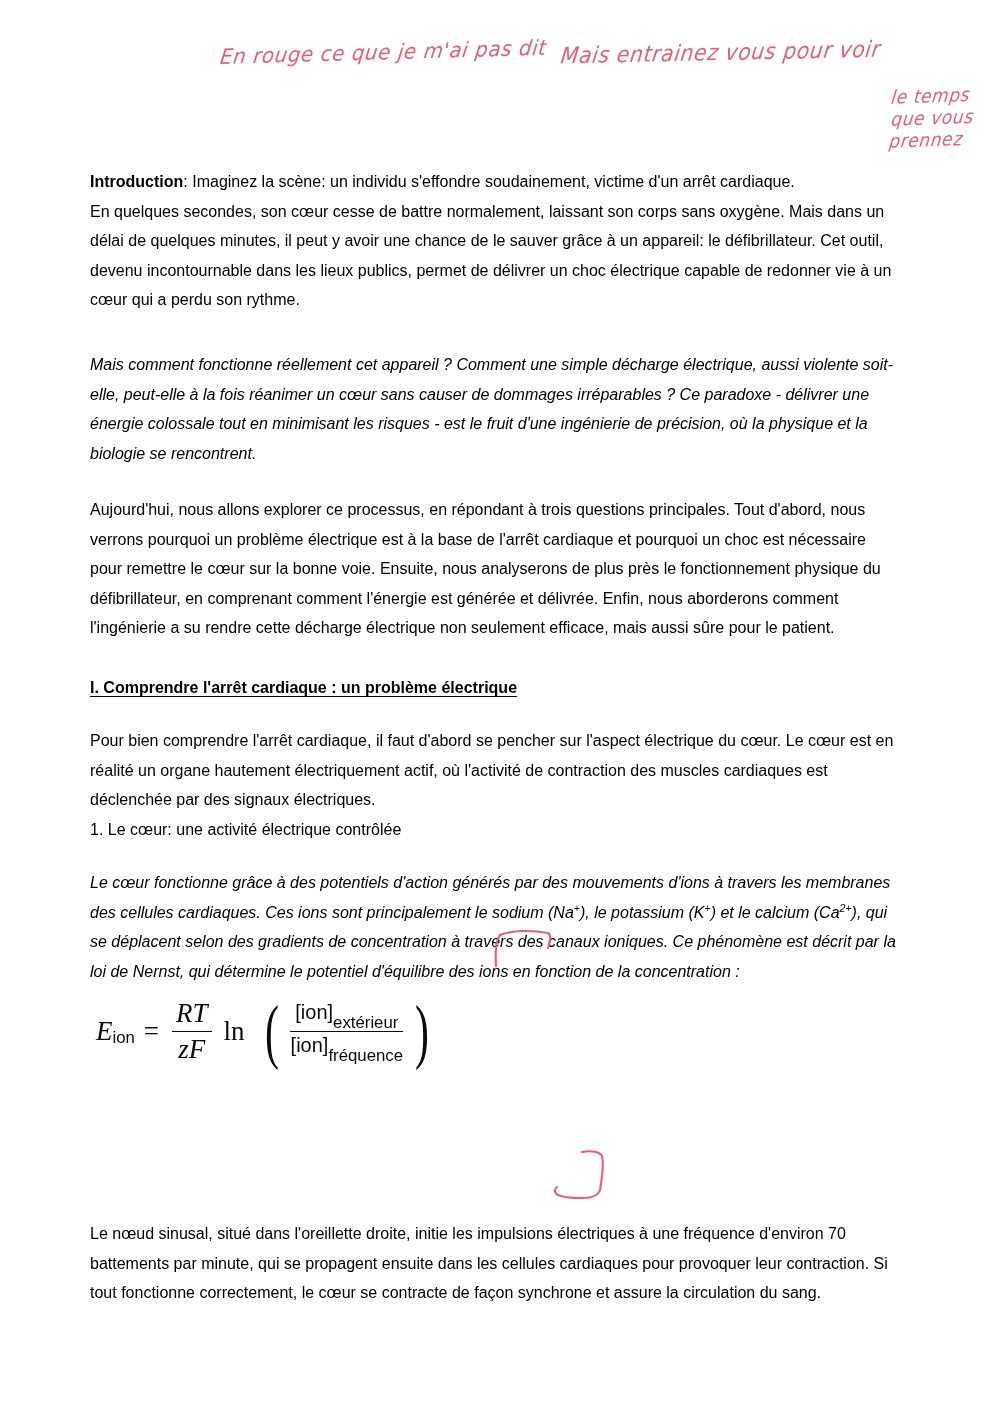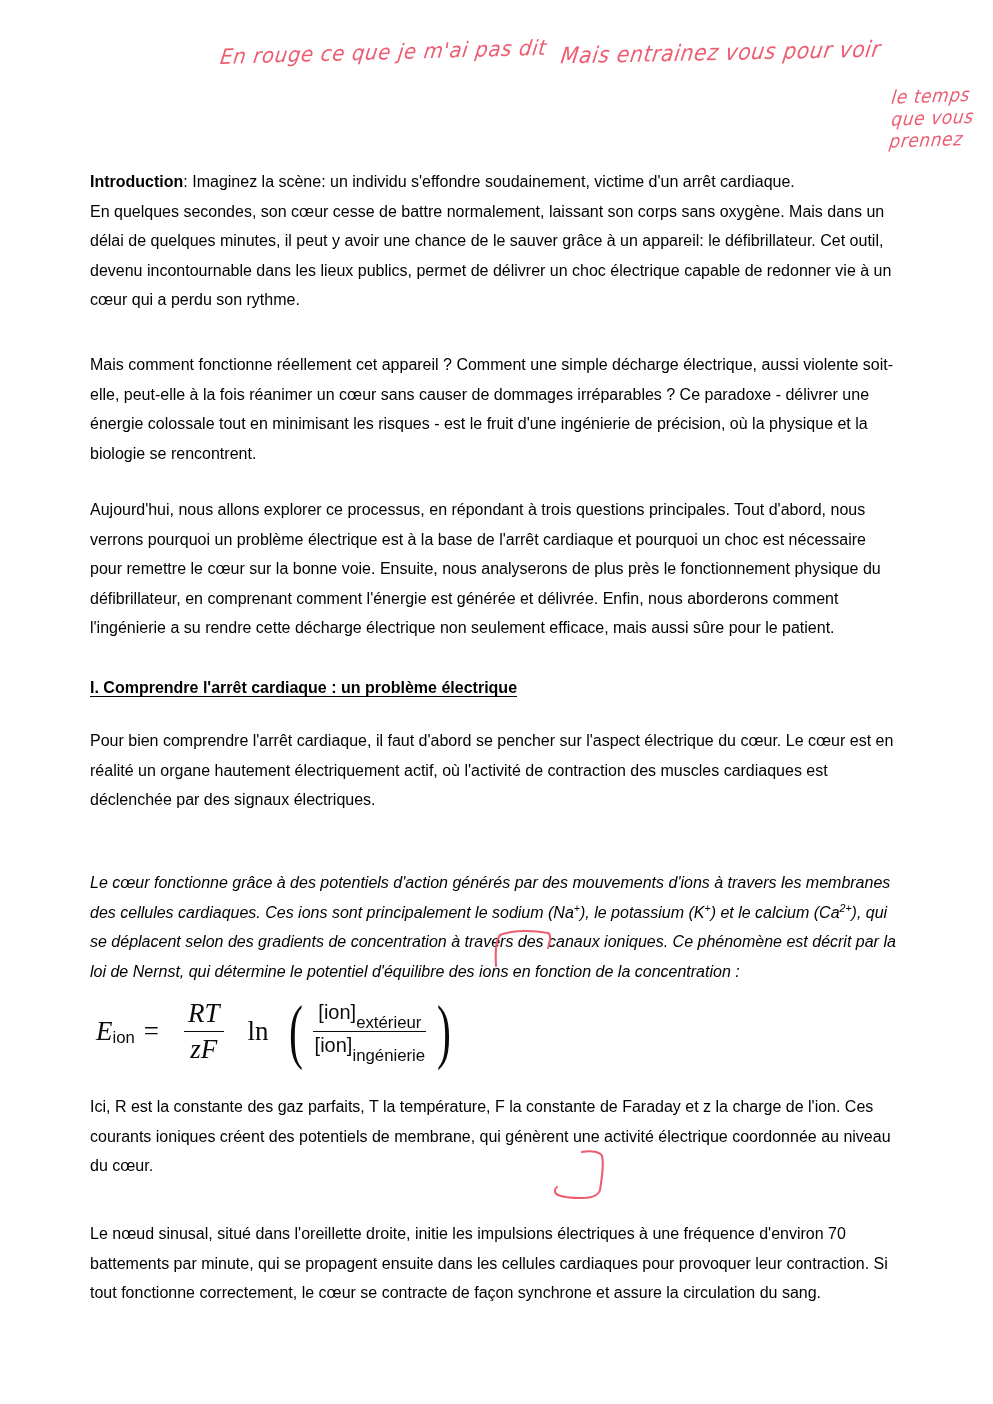--- a/index.html
+++ b/index.html
@@ -88,21 +88,21 @@
   .body-block {
     position: absolute;
     left: 90px;
     width: 806px;
     font-size: 16px;
     line-height: 29.5px;
   }
   .body-block b { font-weight: 700; }
 
   .p-intro   { top: 167px; }
-  .p-2       { top: 350px; }
+  .p-2       { top: 350px; font-style: italic; }
   .p-3       { top: 495px; }
   .h-sect1   { top: 673px; font-weight: 700; }
   .h-sect1 span {
     text-decoration: underline;
     text-underline-offset: 3px;
   }
   .p-4       { top: 726px; }
   .p-5       { top: 815px; }
   .p-6       { top: 868px; font-style: italic; }
   .p-7       { top: 1092px; }
@@ -135,21 +135,21 @@
   }
   .formula .eq {
     margin: 0 9px;
   }
   .frac {
     display: inline-flex;
     flex-direction: column;
     align-items: center;
     justify-content: center;
     vertical-align: middle;
-    margin: 0 16px;
+    margin: 0 4px;
   }
   .frac .num {
     padding: 0 4px 2px 4px;
     border-bottom: 1.6px solid #0b0b0b;
     font-style: italic;
   }
   .frac .den {
     padding: 2px 4px 0 4px;
     font-style: italic;
   }
@@ -213,20 +213,21 @@
   <div class="body-block p-2">Mais comment fonctionne réellement cet appareil ? Comment une simple décharge électrique, aussi violente soit-elle, peut-elle à la fois réanimer un cœur sans causer de dommages irréparables ? Ce paradoxe - délivrer une énergie colossale tout en minimisant les risques - est le fruit d'une ingénierie de précision, où la physique et la biologie se rencontrent.</div>
 
   <div class="body-block p-3">Aujourd'hui, nous allons explorer ce processus, en répondant à trois questions principales. Tout d'abord, nous verrons pourquoi un problème électrique est à la base de l'arrêt cardiaque et pourquoi un choc est nécessaire pour remettre le cœur sur la bonne voie. Ensuite, nous analyserons de plus près le fonctionnement physique du défibrillateur, en comprenant comment l'énergie est générée et délivrée. Enfin, nous aborderons comment l'ingénierie a su rendre cette décharge électrique non seulement efficace, mais aussi sûre pour le patient.</div>
 
   <div class="body-block p-4">Pour bien comprendre l'arrêt cardiaque, il faut d'abord se pencher sur l'aspect électrique du cœur. Le cœur est en réalité un organe hautement électriquement actif, où l'activité de contraction des muscles cardiaques est déclenchée par des signaux électriques.</div>
 
   <div class="body-block h-sect1">
     <span>I. Comprendre l'arrêt cardiaque : un problème électrique</span>
   </div>
 
+  <div class="body-block p-5">1. Le cœur: une activité électrique contrôlée</div>
 
   <div class="body-block p-6">
     <span>Le cœur fonctionne grâce à des potentiels d'action générés par des mouvements d'ions à travers les membranes des cellules cardiaques. Ces ions sont principalement le sodium (Na</span><sup>+</sup><span>), le potassium (K</span><sup>+</sup><span>) et le calcium (Ca</span><sup>2+</sup><span>), qui se déplacent selon des gradients de concentration à travers des canaux ioniques. Ce phénomène est décrit par la loi de Nernst, qui détermine le potentiel d'équilibre des ions en fonction de la concentration :</span>
   </div>
 
   <svg class="pen-mark pen-mark-1" width="80" height="44" viewBox="0 0 80 44">
     <path d="M4 38 C3 22, 4 12, 8 7 C20 2, 40 2, 56 5 C60 7, 58 14, 56 20" fill="none" stroke="#ec5d71" stroke-width="2.1" stroke-linecap="round"></path>
   </svg>
 
   <div class="formula">
@@ -234,26 +235,25 @@
       <span class="sub">ion</span>
     <span class="eq">=</span>
     <span class="frac">
       <span class="num">RT</span>
       <span class="den">zF</span>
     </span>
     <span class="ln-op">ln</span>
     <span class="paren">(</span>
     <span class="frac-big">
       <span class="num"><span>[ion]</span><span class="sb">extérieur</span></span>
-      <span class="den"><span>[ion]</span><span class="sb">ingénierie</span></span>
+      <span class="den"><span>[ion]</span><span class="sb">fréquence</span></span>
     </span>
     <span class="paren">)</span>
   </div>
 
-  <div class="body-block p-7">Ici, R est la constante des gaz parfaits, T la température, F la constante de Faraday et z la charge de l'ion. Ces courants ioniques créent des potentiels de membrane, qui génèrent une activité électrique coordonnée au niveau du cœur.</div>
 
   <svg class="pen-mark pen-mark-2" width="74" height="62" viewBox="0 0 74 62">
     <path d="M34 4 C44 2, 52 4, 54 8 C56 16, 54 30, 52 42 C50 48, 44 50, 34 50
              C24 50, 16 50, 10 47 C6 45, 6 41, 9 39" fill="none" stroke="#ec5d71" stroke-width="2.1" stroke-linecap="round"></path>
   </svg>
 
   <div class="body-block p-8">Le nœud sinusal, situé dans l'oreillette droite, initie les impulsions électriques à une fréquence d'environ 70 battements par minute, qui se propagent ensuite dans les cellules cardiaques pour provoquer leur contraction. Si tout fonctionne correctement, le cœur se contracte de façon synchrone et assure la circulation du sang.</div>
 
 </div>
 

